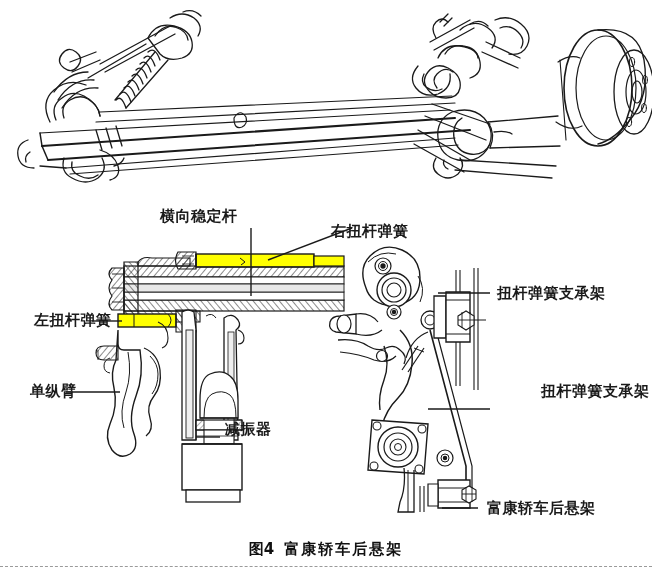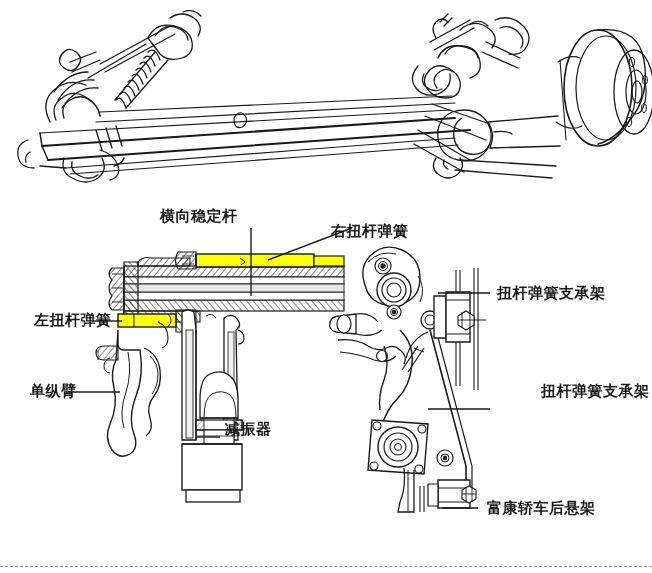--- a/index.html
+++ b/index.html
@@ -397,16 +397,19 @@
   <div class="lbl" style="left:30px; top:384px;">单纵臂</div>
 
   <div class="lbl" style="left:225px; top:422px;">减振器</div>
 
   <div class="lbl" style="left:497px; top:286px;">扭杆弹簧支承架</div>
 
   <div class="lbl" style="left:497px; top:384px;margin-left:44px;">扭杆弹簧支承架</div>
 
   <div class="lbl" style="left:487px; top:501px;">富康轿车后悬架</div>
 
+  <div class="caption">
+    <span class="cap-num">图4</span><span class="cap-txt">富康轿车后悬架</span>
+  </div>
 
   <div class="bottom-rule"></div>
 
 </div>
 
 </body></html>

